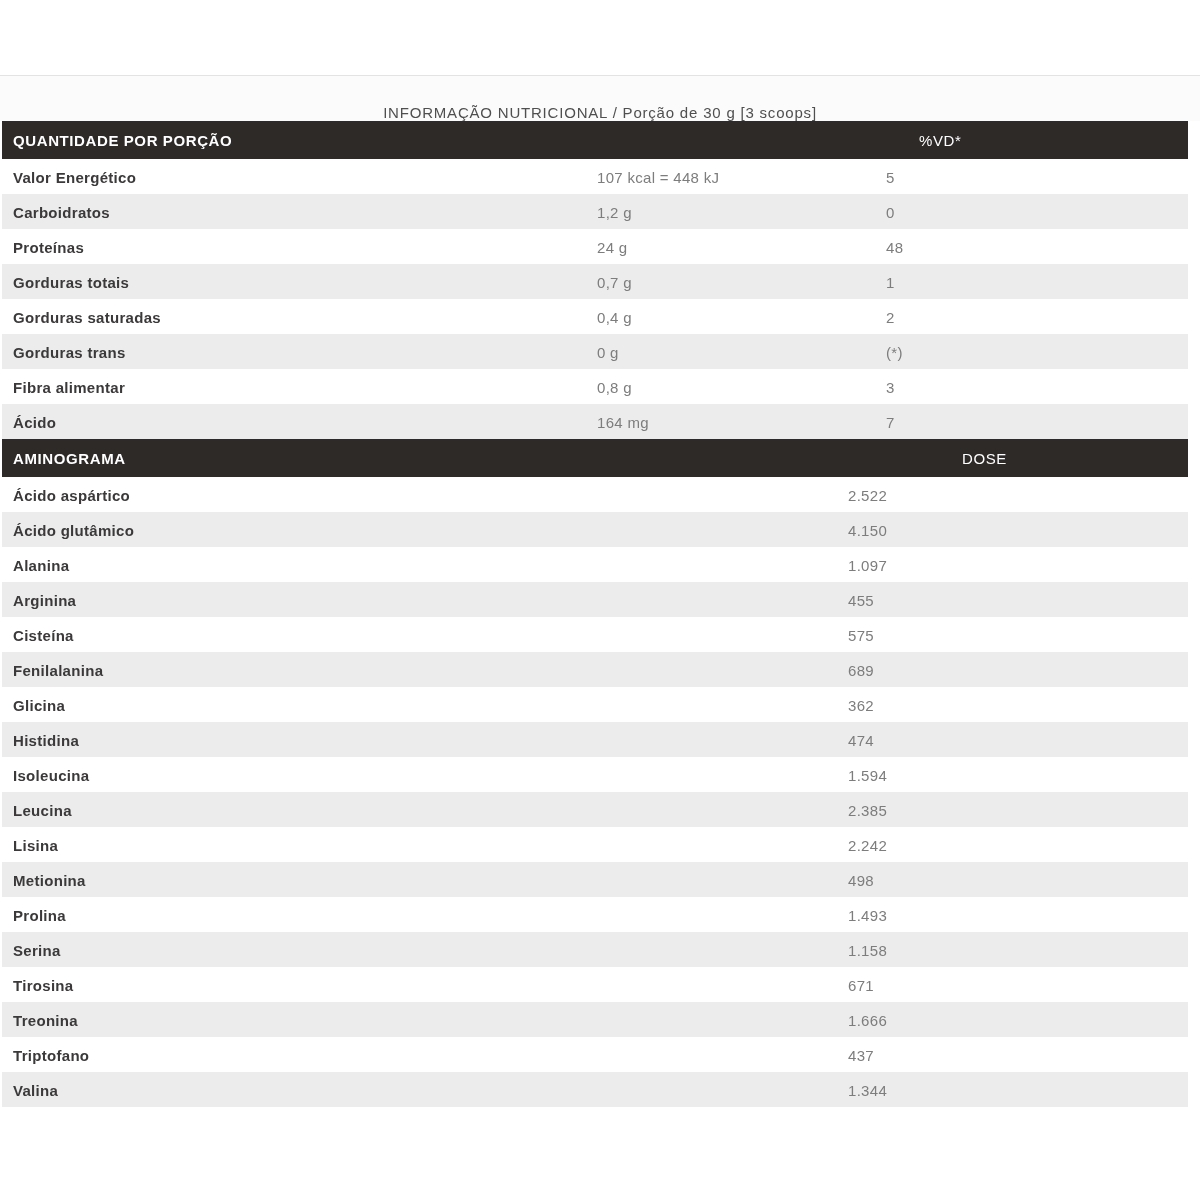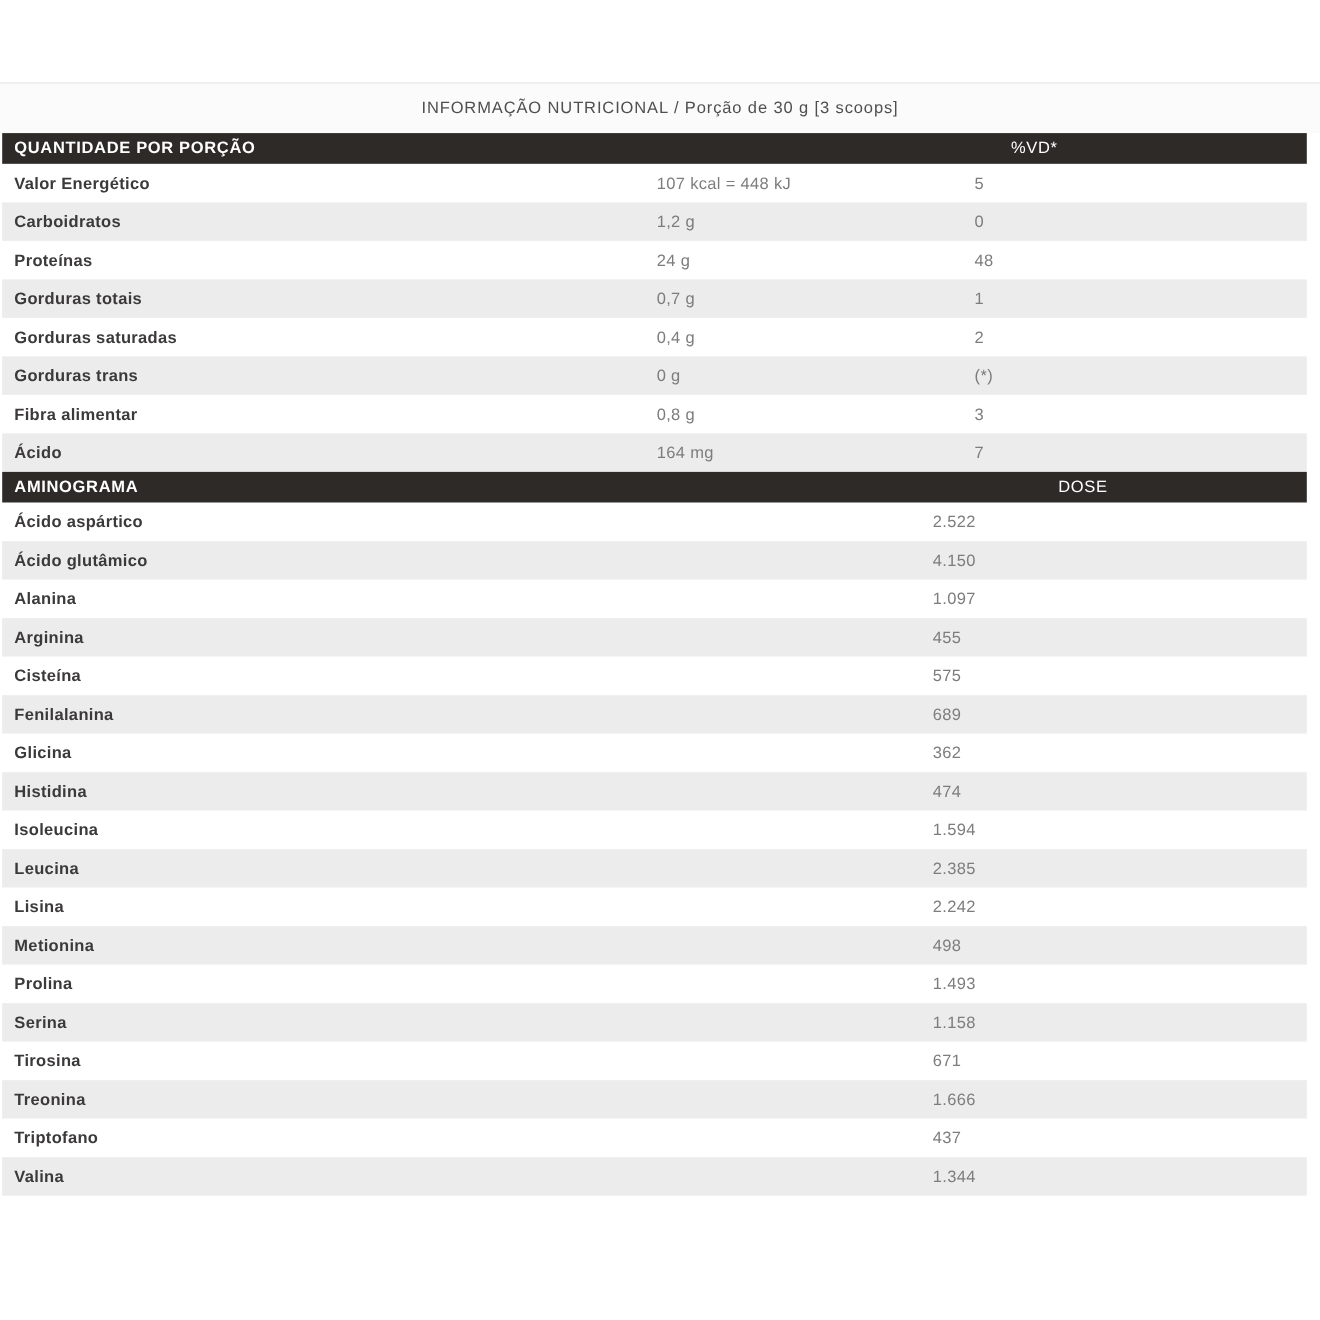--- a/index.html
+++ b/index.html
@@ -8,32 +8,32 @@
     font-family:"Liberation Sans", sans-serif;
     overflow:hidden;
     color:#3a3a3a;
   }
   .sheet { position:relative; width:1200px; height:1200px; background:#fff; }
   .top-space { height:75px; background:#ffffff; }
   .title-strip {
     height:46px;
     background:var(--title-strip-bg, #fbfbfb);
     border-top:1px solid var(--divider, #e3e3e3);
-    display:flex; align-items:center; justify-content:center;
+    display:flex; align-items:flex-end; justify-content:center;
   }
   .page-title {
     font-size:15px;
     letter-spacing:0.8px;
     color:var(--title-text, #4f4f4f);
     font-weight:400;
   }
   .tables { margin:0 12px 0 2px; }
   .bar {
     position:relative;
-    height:28px;
+    height:38px;
     background:var(--header-bg, #2e2a28);
     color:var(--header-text, #ffffff);
   }
   .bar span {
     position:absolute; top:50%; transform:translateY(-50%);
     font-weight:700; font-size:15px; letter-spacing:0.6px;
   }
   .bar .c1 { left:11px; }
   .bar .c3 { left:881px; font-weight:400;margin-left:36px; }
   .bar.amino .c3 { left:924px; }

